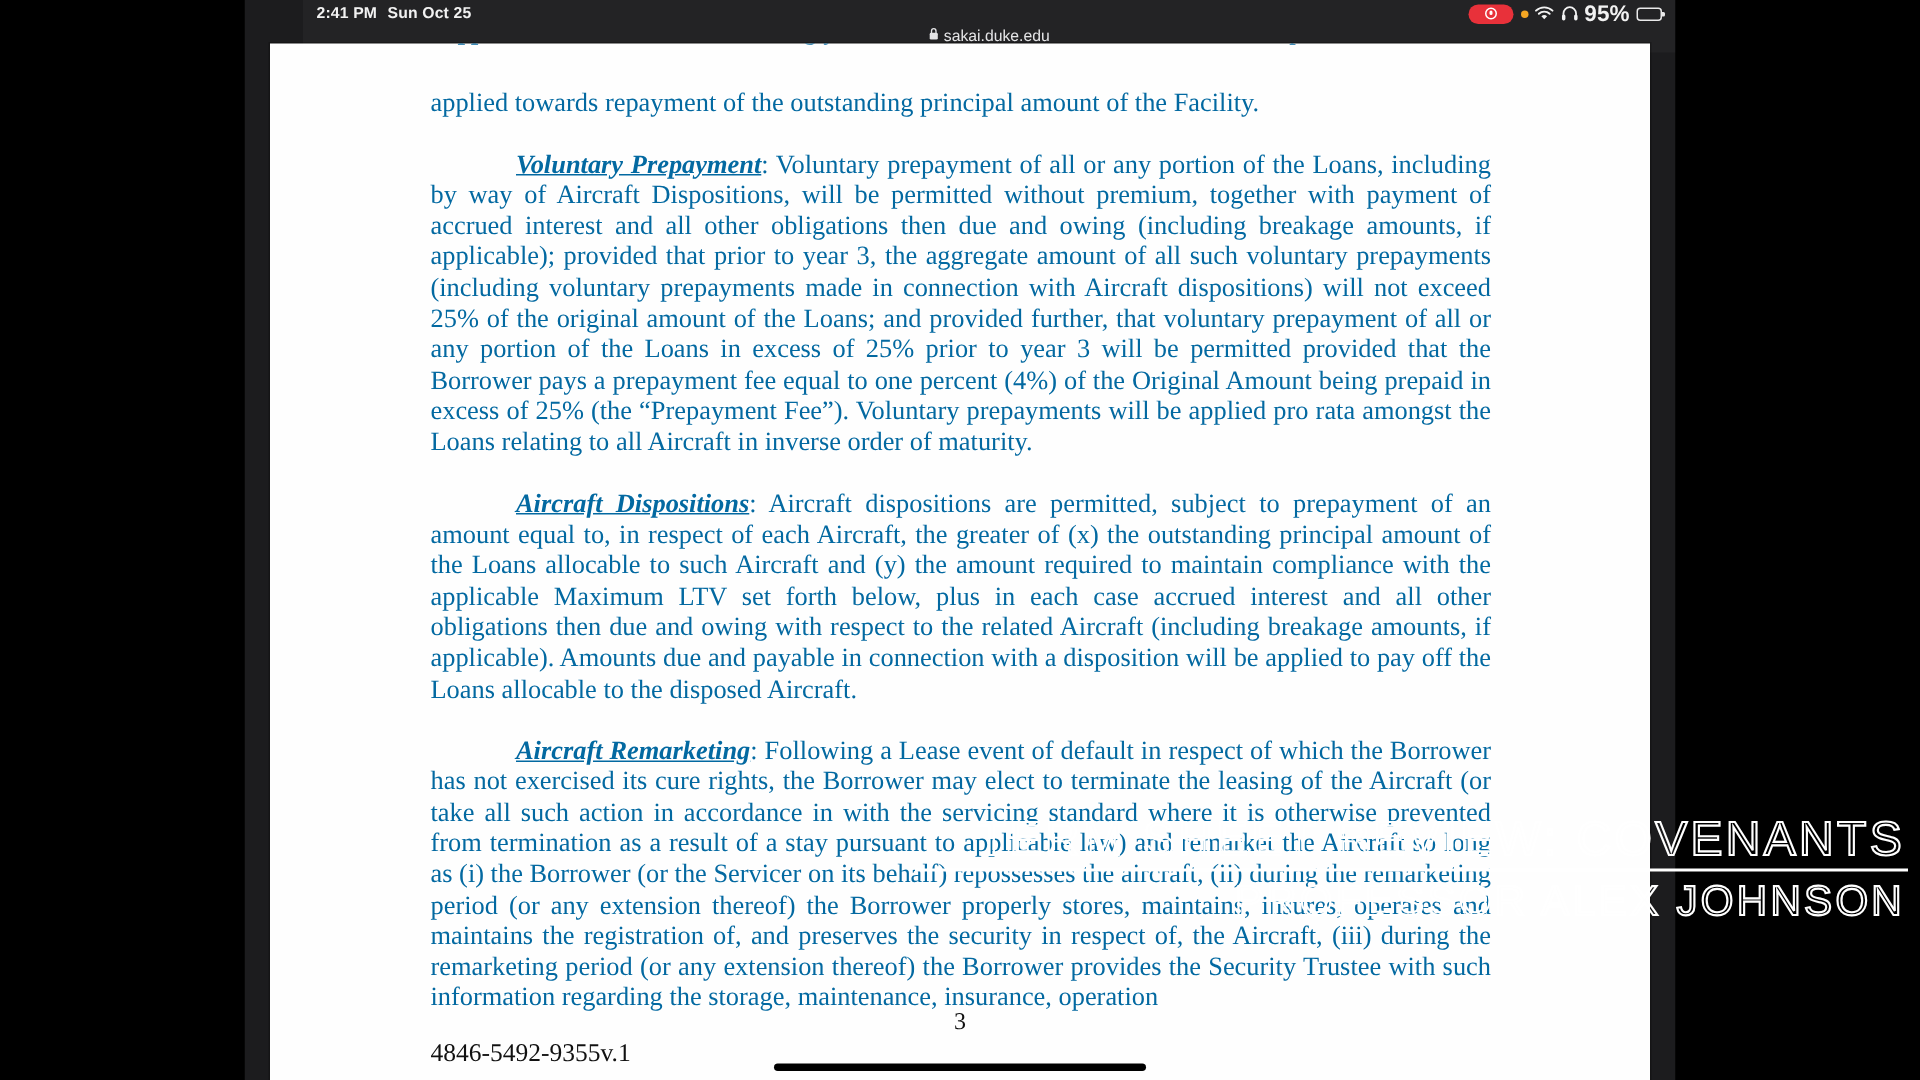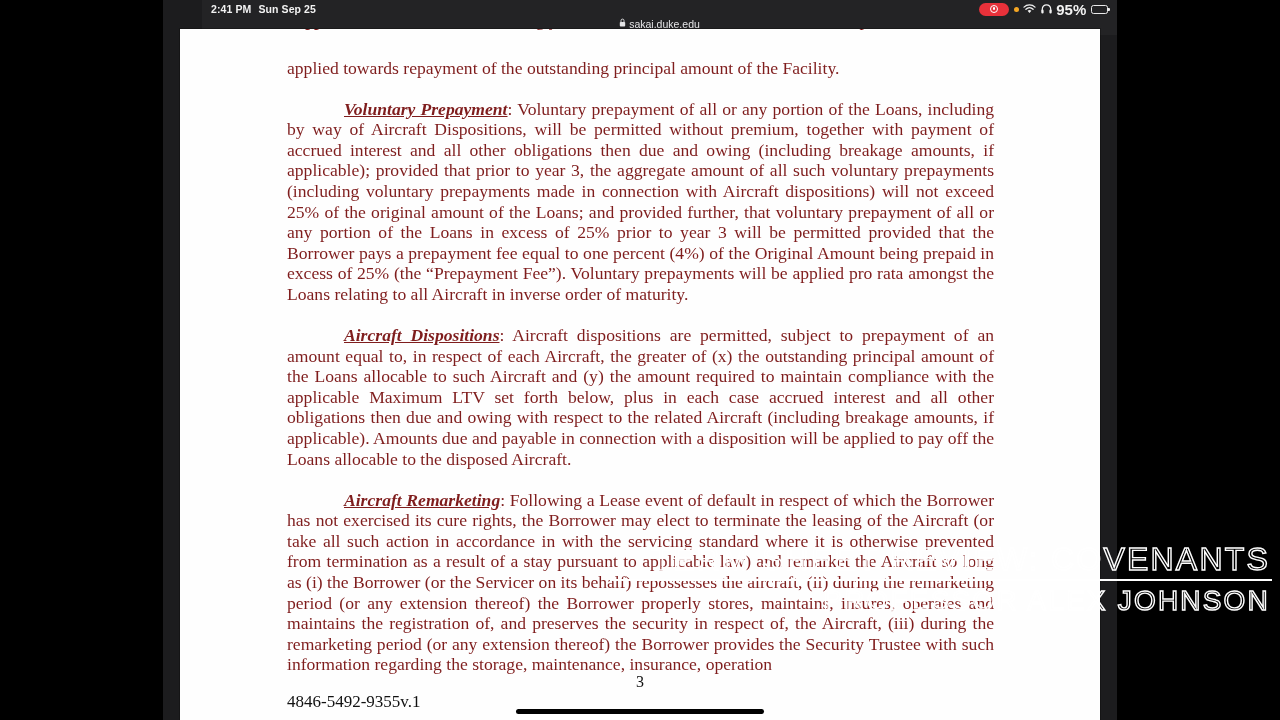--- a/index.html
+++ b/index.html
@@ -74,21 +74,21 @@
     position:absolute; left:17px; top:29px;
     width:920px; height:700px;
     background:#fefefe;
     box-shadow:0 0 0 1px rgba(0,0,0,.25);
     overflow:hidden;
   }
   .doc {
     position:absolute; left:107px; top:0; width:707px;
     font-family:"Liberation Serif", serif;
     font-size:17.6px; line-height:20.6px;
-    color:#7f1d1d; text-align:justify;
+    color:#0369a1; text-align:justify;
   }
   .doc p { margin:0 0 20.5px 0; text-indent:57px; }
   .doc p.clipped {
     margin-bottom:20.5px; text-indent:0;
     height:20px; overflow:hidden; position:relative; top:-18px;
   }
   .doc p.clipped .inner { display:block; margin-top:-1px; }
   .lead { font-weight:bold; text-decoration:underline;font-style:italic; }
   .bold { font-weight:normal; }
 
@@ -127,21 +127,21 @@
 </head>
 <body>
 
 <div id="screen">
 
   <div id="device">
 
     <div id="statusbar">
       <div id="status-left">
         <span>2:41 PM</span>
-        <span>Sun Sep 25</span>
+        <span>Sun Oct 25</span>
       </div>
       <div id="status-right">
         <span class="rec-pill">
           <span class="ring"></span>
         </span>
         <span class="mic-dot"></span>
         <span>
           <svg class="icn" width="13" height="10" viewBox="0 0 13 10">
             <path d="M6.5 8.9 4.6 6.8a2.9 2.9 0 0 1 3.8 0z" fill="#f2f2f2"></path>
             <path d="M2.9 5.2a5.2 5.2 0 0 1 7.2 0" stroke="#f2f2f2" stroke-width="1.3" fill="none" stroke-linecap="round"></path>

